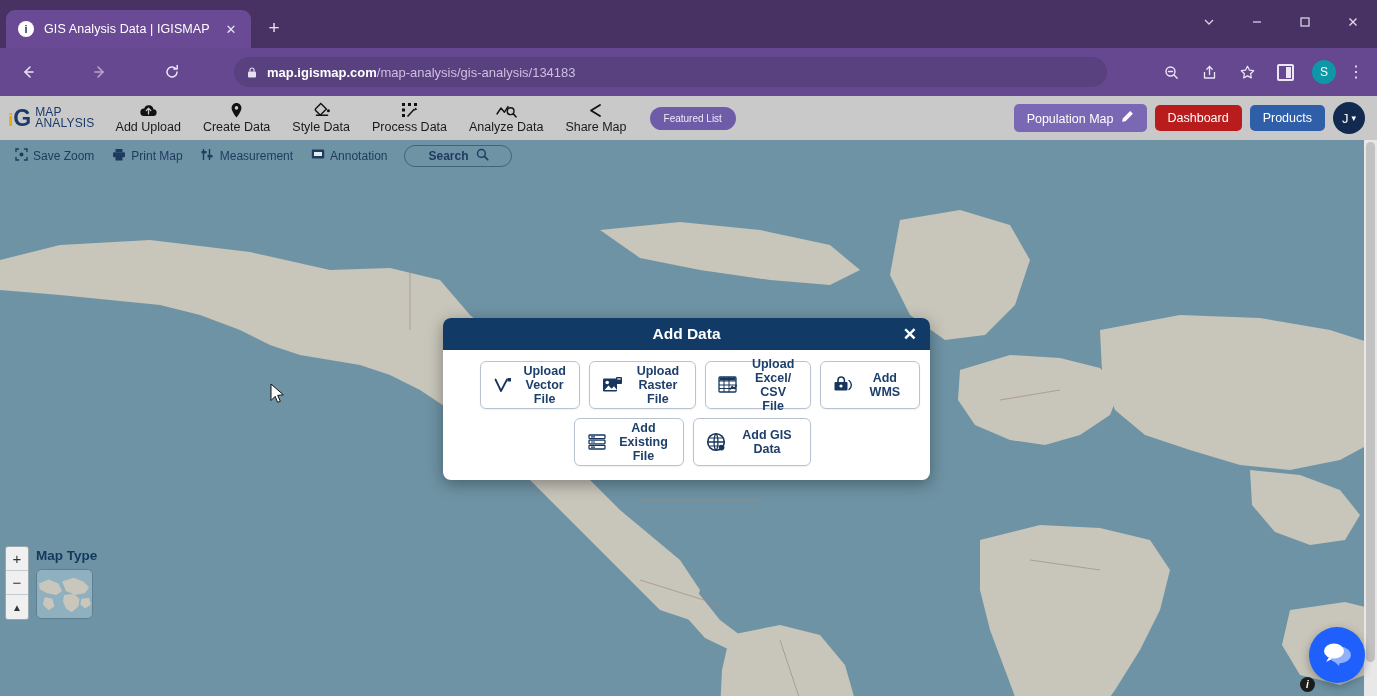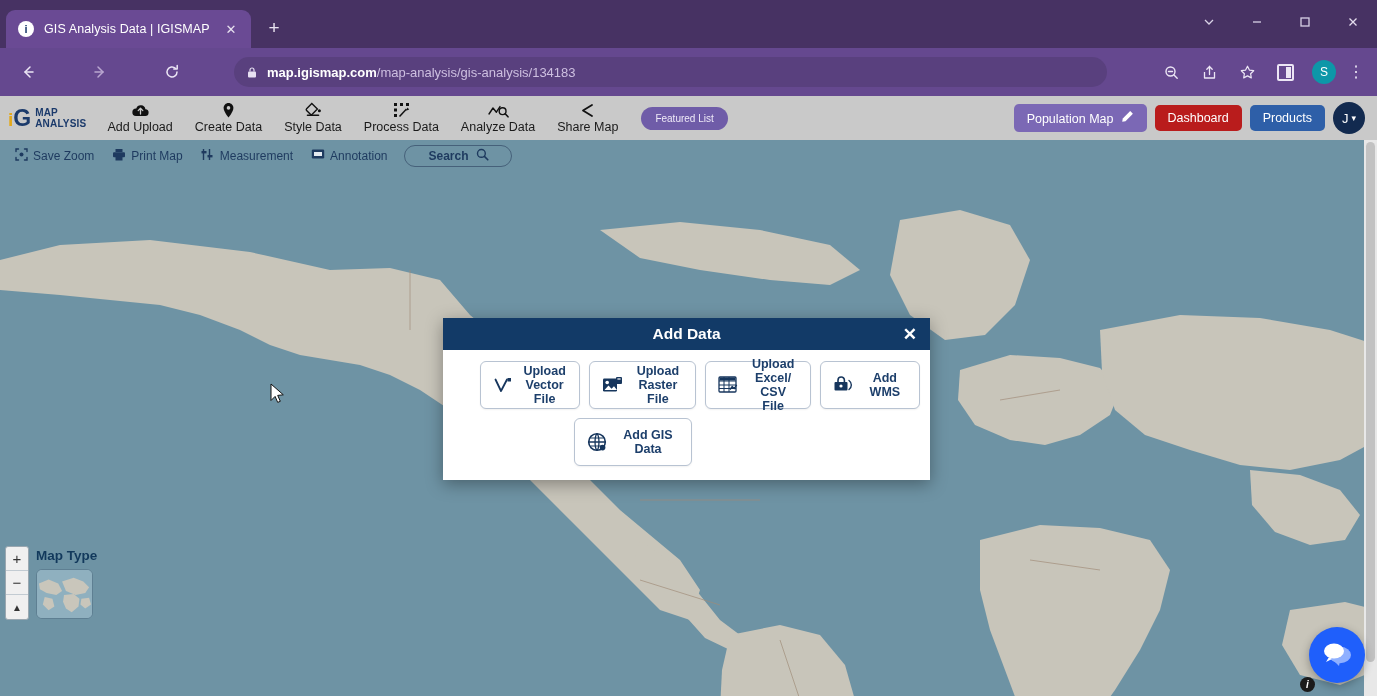--- a/index.html
+++ b/index.html
@@ -97,21 +97,21 @@
   
   .apptoolbar {
     position:absolute; left:0; top:96px; width:1377px; height:44px;
     background:#c9c9c9; display:flex; align-items:center; padding:0 6px;
   }
   .logo { display:flex; align-items:center; gap:4px; padding:0 10px 0 2px; flex:none; }
   .logo-mark { position:relative; display:flex; align-items:baseline; }
   .logo-i { color:#e3a81a; font-size:19px; font-weight:bold; line-height:1; }
   .logo-g { color:#1b3a6b; font-size:23px; font-weight:bold; line-height:1; }
   .logo-text {
-    font-size:10px; font-weight:bold; color:#1b3a6b;
+    font-size:12px; font-weight:normal; color:#1b3a6b;
     line-height:11.5px; letter-spacing:.2px;
   }
   .tbitem {
     display:flex; flex-direction:column; justify-content:center;
     gap:1px; padding:0 11px; height:44px; cursor:pointer; flex:none;
   }
   .tbicon { height:17px; display:flex; align-items:center; justify-content:center; color:#111; }
   .tblabel { font-size:12.5px; color:#1a1a1a; white-space:nowrap; }
   .featured {
     margin-left:12px; background:#6f5ca8; color:#efeaf8;
@@ -191,21 +191,21 @@
     background:#e8e8e8; z-index:7;
   }
   .scrollthumb {
     position:absolute; left:2px; top:2px; width:9px; height:520px;
     background:#c2c2c2; border-radius:5px;
   }
 
   
   .modal {
     position:absolute; left:443px; top:318px; width:487px;
-    background:#fff; border-radius:0; z-index:20;
+    background:#fff; border-radius:8px; z-index:20;
     box-shadow:0 4px 16px rgba(0,0,0,.35); overflow:hidden;
   }
   .modal-head {
     height:32px; background:#123a67; display:flex; align-items:center;
     justify-content:center; position:relative;
   }
   .modal-title { color:#fff; font-size:15.5px; font-weight:bold; }
   .modal-close {
     position:absolute; right:13px; top:50%; transform:translateY(-50%);
     color:#fff; font-size:17px; font-weight:bold; cursor:pointer; line-height:1;
@@ -607,20 +607,32 @@
                 <path d="M5 7V5.2a3.2 3.2 0 0 1 6.4 0V7" stroke="#17365d" stroke-width="1.6" fill="none"></path>
                 <circle cx="8" cy="11" r="1.6" fill="#fff"></circle>
                 <path d="M16 5.5a5.5 5.5 0 0 1 0 9" stroke="#17365d" stroke-width="1.4" fill="none" stroke-linecap="round"></path>
               </svg>
           </span>
           <span class="dbtn-lbl">Add WMS</span>
         </div>
       </div>
 
       <div class="btnrow row2">
+        <div class="dbtn w-exist">
+          <span class="dbtn-ico">
+            <svg width="20" height="20" viewBox="0 0 20 20">
+                <rect x="2" y="3" width="16" height="3.6" rx="0.8" fill="none" stroke="#17365d" stroke-width="1.3"></rect>
+                <rect x="2" y="8.2" width="16" height="3.6" rx="0.8" fill="none" stroke="#17365d" stroke-width="1.3"></rect>
+                <rect x="2" y="13.4" width="16" height="3.6" rx="0.8" fill="none" stroke="#17365d" stroke-width="1.3"></rect>
+                <path d="M4 4.8h4M4 10h4M4 15.2h4" stroke="#17365d" stroke-width="1.2"></path>
+              </svg>
+          </span>
+          <span class="dbtn-lbl">Add Existing
+File</span>
+        </div>
 
         <div class="dbtn w-gis">
           <span class="dbtn-ico">
             <svg width="21" height="21" viewBox="0 0 21 21">
                 <circle cx="10" cy="10" r="8.3" fill="none" stroke="#17365d" stroke-width="1.6"></circle>
                 <path d="M1.7 10h16.6M10 1.7c2.6 2.4 2.6 13.9 0 16.6M10 1.7C7.4 4.1 7.4 15.6 10 18.3" stroke="#17365d" stroke-width="1.3" fill="none"></path>
                 <path d="M3.4 6h13.2M3.4 14h13.2" stroke="#17365d" stroke-width="1.2"></path>
                 <circle cx="15.6" cy="15.6" r="2.8" fill="#17365d"></circle>
               </svg>
           </span>

